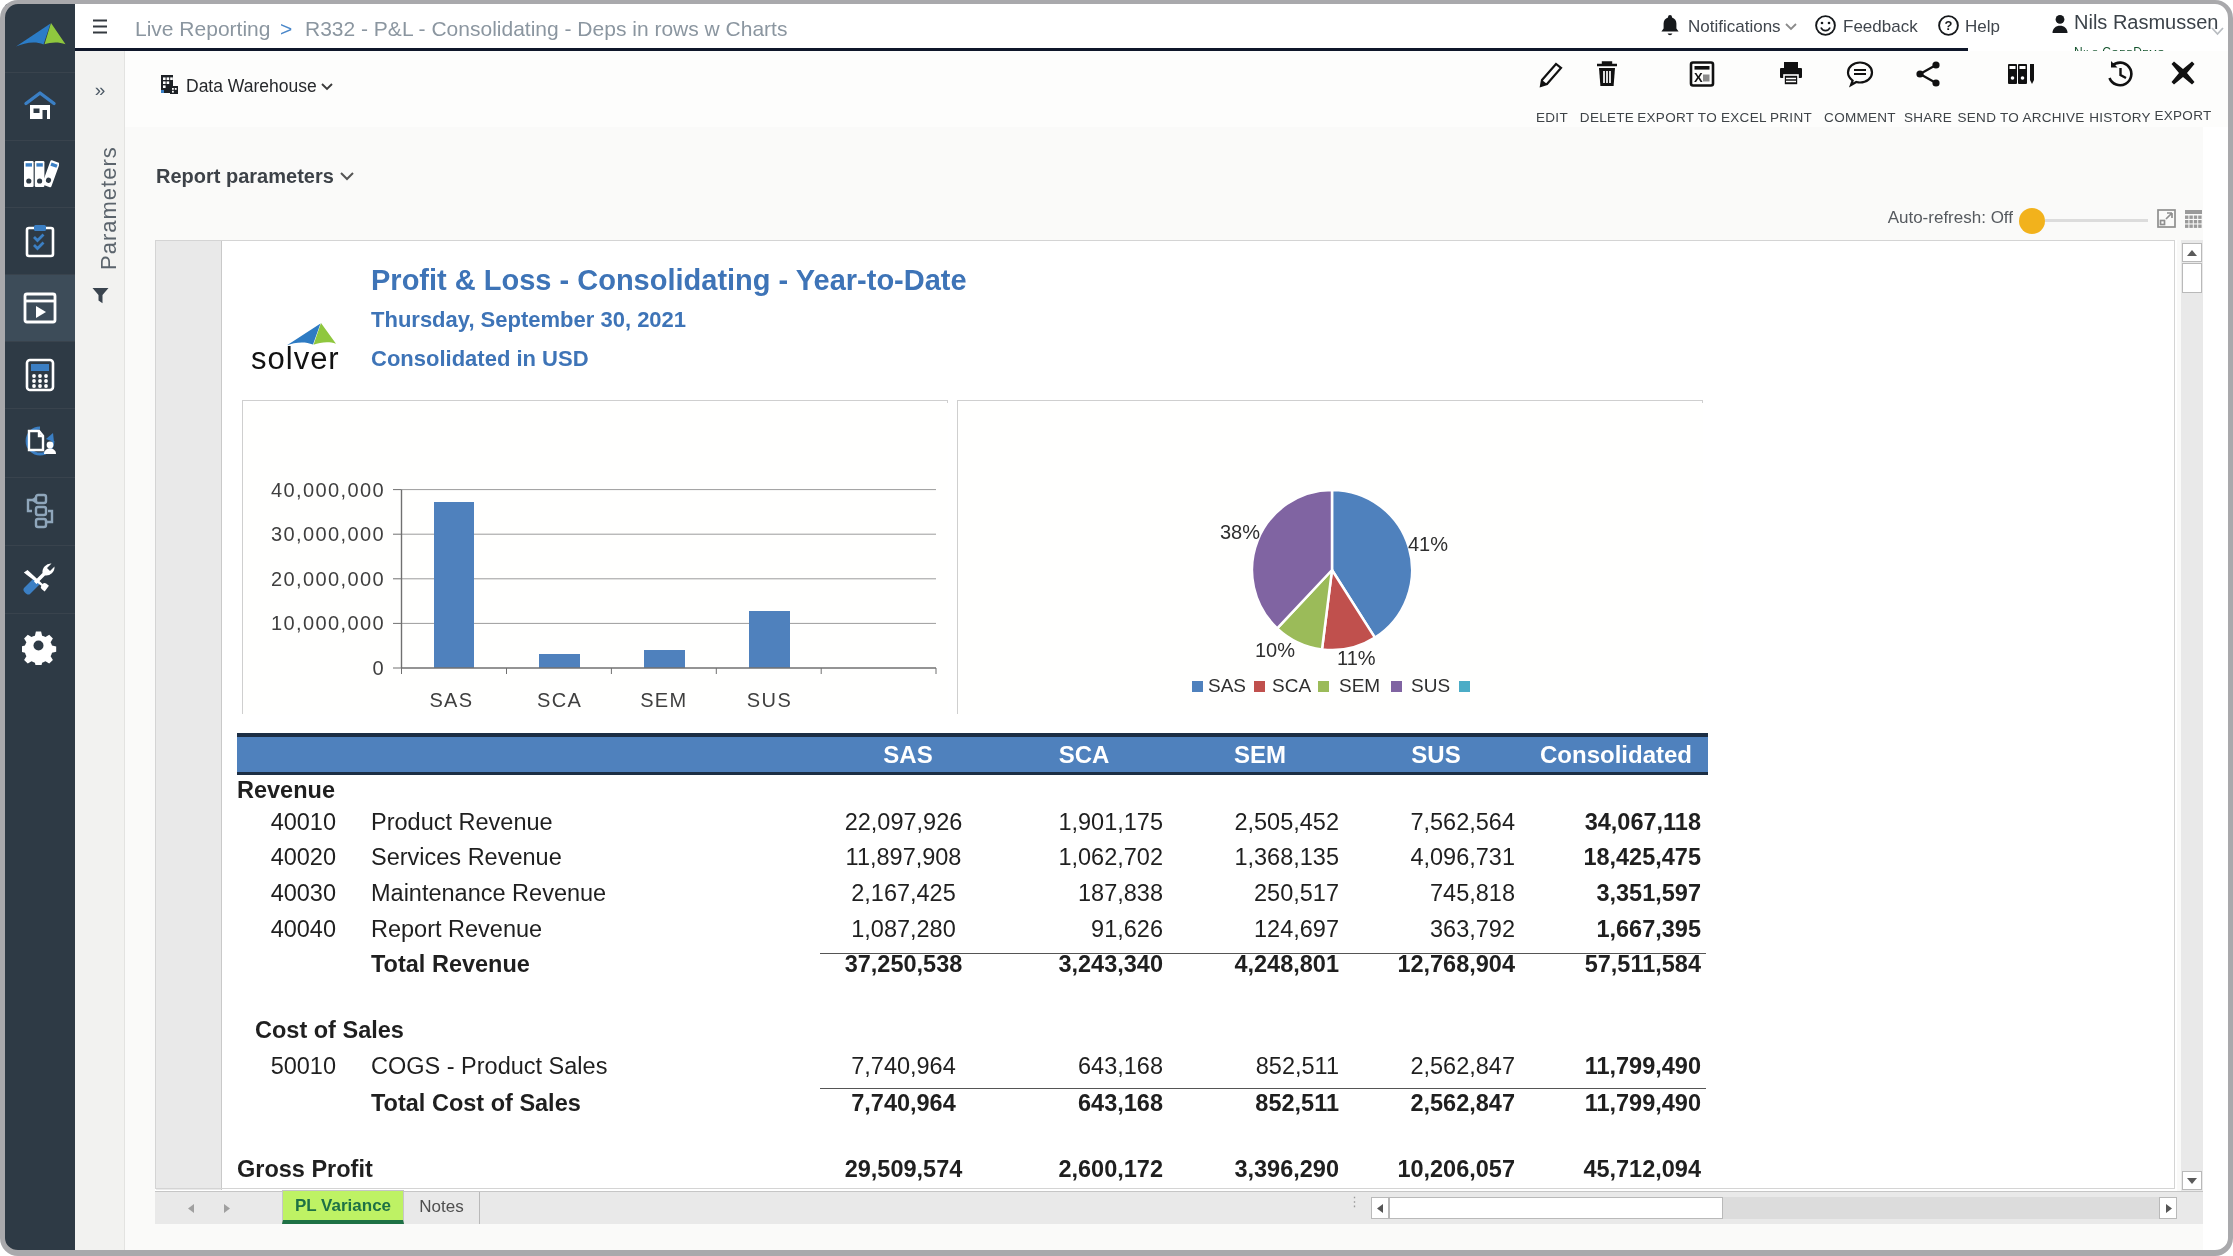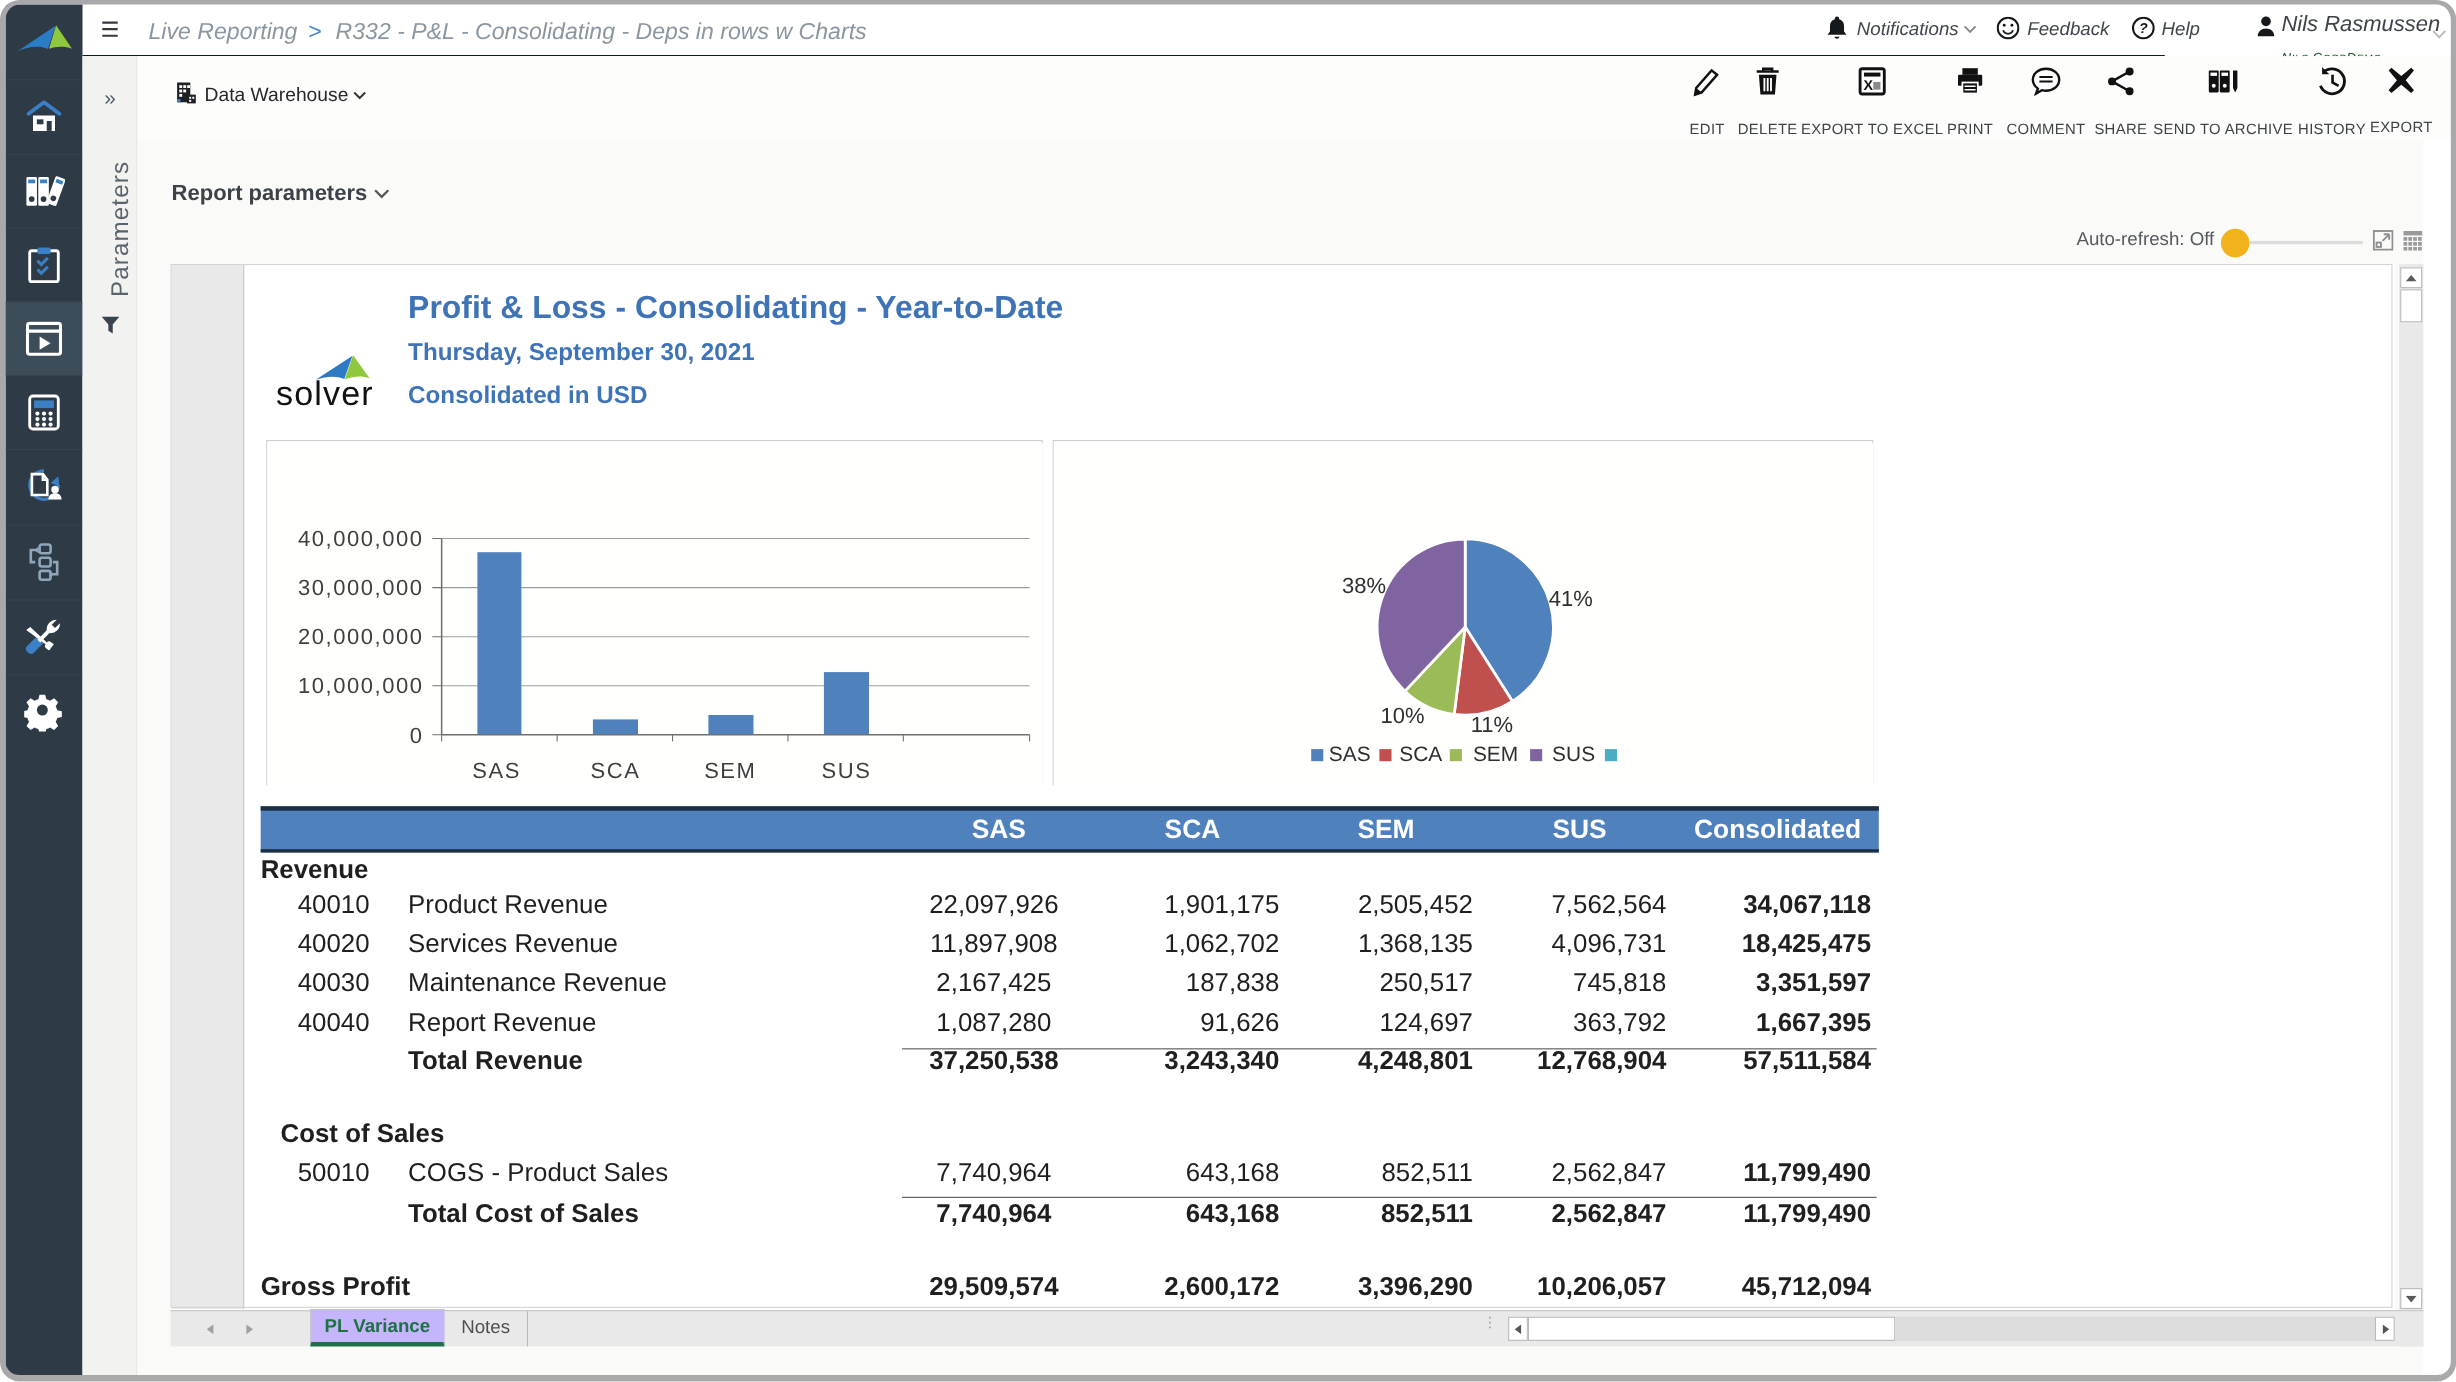--- a/index.html
+++ b/index.html
@@ -12,21 +12,21 @@
 
 .sidebar { position:absolute; left:5px; top:4px; width:70px; height:1246px; background:#2e3a45; }
 .nav { position:absolute; left:0; width:70px; height:67px; display:flex; align-items:center; justify-content:center; border-top:1px solid #39434d; }
 .nav.sel { background:#3d4c59; }
 
 .pstrip { position:absolute; left:75px; top:51px; width:50px; height:1199px; background:#f2f2f0; border-right:1px solid #e3e3e1; }
 .pstrip .chev { position:absolute; left:0; width:50px; top:28px; text-align:center; color:#4d5a66; font-size:19px; }
 .pvert { position:absolute; left:84px; top:143px; width:26px; height:130px; }
 .pvert span { position:absolute; left:12px; top:127px; transform:rotate(-90deg); transform-origin:0 0; font-size:22px; letter-spacing:1px; color:#5b646c; white-space:nowrap; }
 
-.topbar { position:absolute; left:75px; top:4px; width:1893px; height:47px; background:#fff; border-bottom:1px solid #0f172a;font-style:italic; }
+.topbar { position:absolute; left:75px; top:4px; width:1893px; height:47px; background:#fff; border-bottom:3px solid #0f172a; }
 .crumb { position:absolute; top:13px; font-size:21px; color:#8b96a0; font-weight:400; white-space:nowrap; }
 .topitem { position:absolute; font-size:17px; color:#40464d; white-space:nowrap; }
 
 .toolbar { position:absolute; left:125px; top:51px; width:2103px; height:76px; background:#fdfdfc; }
 .tbtn { position:absolute; top:9px; text-align:center; color:#3e4347; }
 .tbtn .lbl { font-size:13.5px; letter-spacing:0.3px; margin-top:22px; color:#3e4347; }
 .tbtn svg { display:block; margin:0 auto; }
 
 .main { position:absolute; left:125px; top:127px; width:2103px; height:1123px; background:#fafaf9; }
 .repparams { position:absolute; left:31px; top:38px; font-size:20px; font-weight:700; color:#3d4248; }
@@ -534,21 +534,21 @@
         </div>
   </div>
 
   <div class="tabbar">
     <svg class="abs" style="left:32px;top:12px" width="8" height="9" viewBox="0 0 8 9">
           <path d="M7 0 L1 4.5 L7 9 Z" fill="#a0a0a0"></path>
         </svg>
     <svg class="abs" style="left:68px;top:12px" width="8" height="9" viewBox="0 0 8 9">
           <path d="M1 0 L7 4.5 L1 9 Z" fill="#a0a0a0"></path>
         </svg>
-    <div class="abs" style="left:127px;top:-2px;width:122px;height:34px;background:#c4b5fd;border:1px solid #c6c6c6;border-bottom:4px solid #1e7145;text-align:center;font-size:17px;font-weight:700;color:#1e7145;line-height:29px;">PL Variance</div>
+    <div class="abs" style="left:127px;top:-2px;width:122px;height:34px;background:#bef264;border:1px solid #c6c6c6;border-bottom:4px solid #1e7145;text-align:center;font-size:17px;font-weight:700;color:#1e7145;line-height:29px;">PL Variance</div>
     <div class="abs" style="left:249px;top:0;width:76px;height:32px;text-align:center;font-size:17px;color:#4f4f4f;line-height:30px;border-right:1px solid #b9b9b9;">Notes</div>
     <div class="abs" style="left:1193px;top:7px;width:4px;height:18px;color:#9a9a9a;font-size:13px;line-height:6px;">⋮</div>
     <div class="abs" style="left:1216px;top:5px;width:18px;height:22px;background:#fff;border:1px solid #b9b9b9;"><svg style="margin:6px 0 0 5px" width="6" height="9" viewBox="0 0 6 9">
             <path d="M6 0 L0 4.5 L6 9 Z" fill="#555"></path>
           </svg></div>
     <div class="abs" style="left:1234px;top:5px;width:334px;height:22px;background:#fff;border:1px solid #b9b9b9;"></div>
     <div class="abs" style="left:1568px;top:5px;width:436px;height:22px;background:#dcdcdc;"></div>
     <div class="abs" style="left:2004px;top:5px;width:18px;height:22px;background:#fff;border:1px solid #b9b9b9;"><svg style="margin:6px 0 0 6px" width="6" height="9" viewBox="0 0 6 9">
             <path d="M0 0 L6 4.5 L0 9 Z" fill="#555"></path>
           </svg></div>

